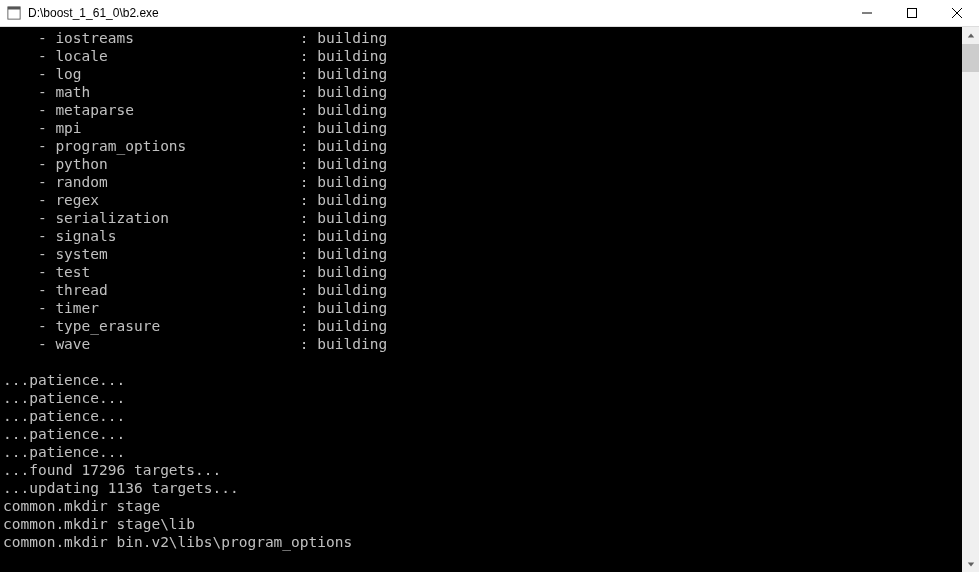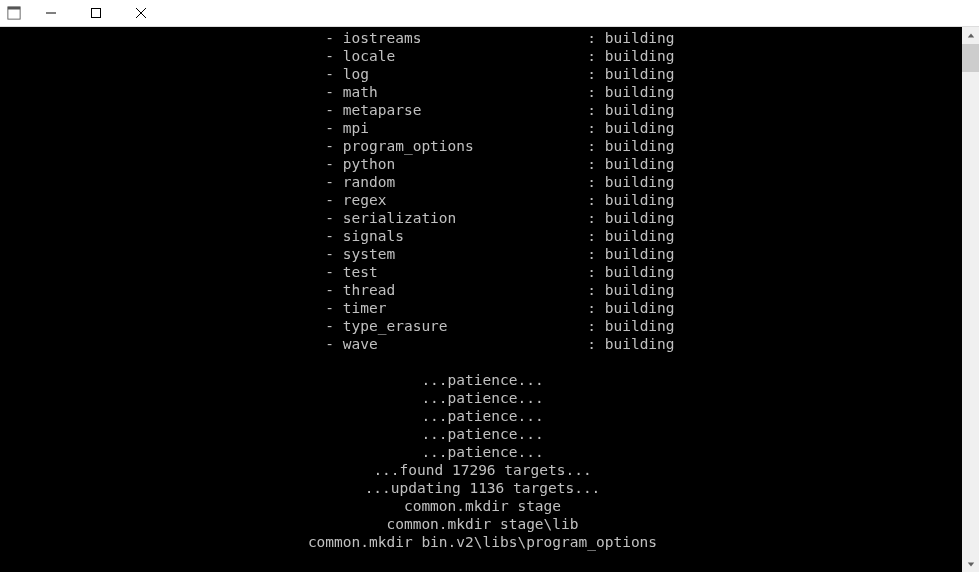--- a/index.html
+++ b/index.html
@@ -55,21 +55,20 @@
     .titlebar-btn svg {
       width: 10px;
       height: 10px;
     }
     .console-area {
       width: 100%;
       height: 545px;
       background: #000;
       position: relative;
       display: flex;
-      text-align: center;
     }
     .console-content {
       flex: 1;
       padding: 2px 0 0 3px;
       font-family: "NSimSun", "SimSun", "Consolas", monospace;
       font-size: 14.5px;
       line-height: 18px;
       color: #c0c0c0;
       white-space: pre;
       overflow: hidden;
@@ -116,20 +115,21 @@
 </head>
 <body>
 
 <div class="titlebar">
   <span class="titlebar-icon">
     <svg viewBox="0 0 16 16">
       <rect x="1" y="1" width="14" height="14" fill="none" stroke="#555" stroke-width="1"></rect>
       <rect x="1" y="1" width="14" height="3" fill="#555"></rect>
     </svg>
   </span>
+  <span class="titlebar-text">D:\boost_1_61_0\b2.exe</span>
   <div class="titlebar-buttons">
     <div class="titlebar-btn">
       <svg viewBox="0 0 10 10">
           <line x1="0" y1="5" x2="10" y2="5" stroke="#000" stroke-width="1"></line>
         </svg>
     </div>
     <div class="titlebar-btn">
       <svg viewBox="0 0 10 10">
           <rect x="0.5" y="0.5" width="9" height="9" fill="none" stroke="#000" stroke-width="1"></rect>
         </svg>

